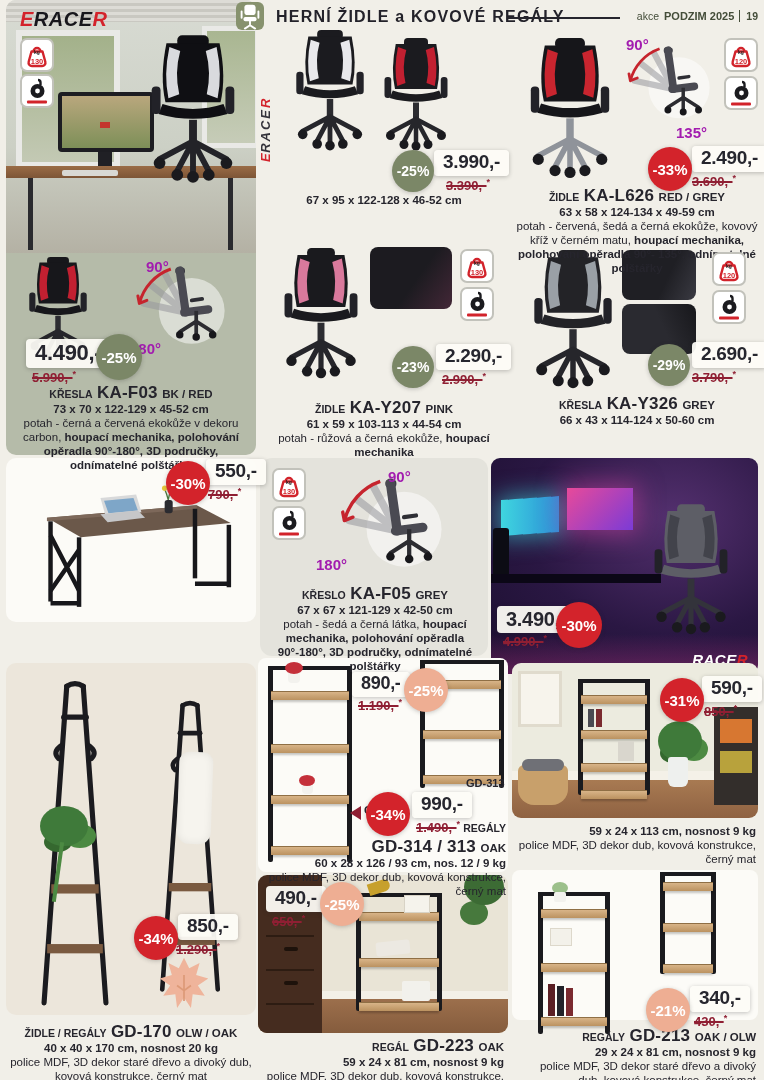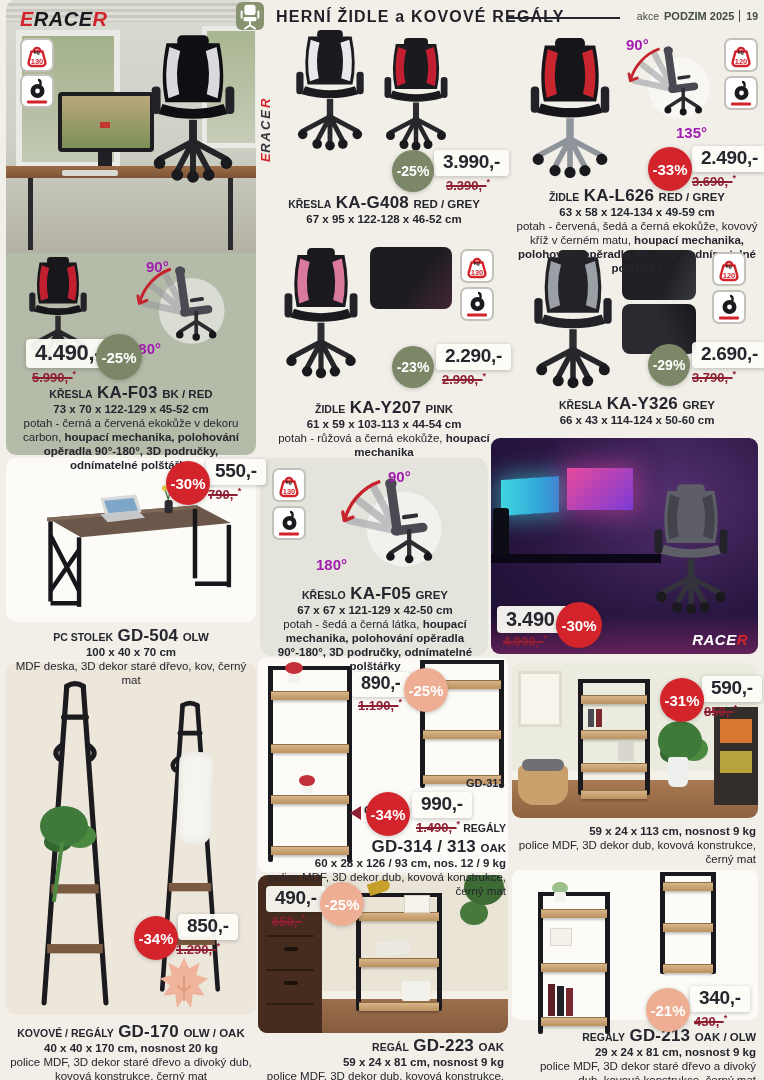--- a/index.html
+++ b/index.html
@@ -224,21 +224,20 @@
   <svg class="chairsvg" style="left:276px;top:30px;width:108px;height:122px;--body:#1b1b1f;--accent:#e9e9ec">
       <use href="#chairF"></use>
     </svg>
   <svg class="chairsvg" style="left:366px;top:38px;width:100px;height:114px;--body:#1b1b1f;--accent:#c22031">
       <use href="#chairF"></use>
     </svg>
   <span class="disc green sm" style="left:392px;top:150px">-25%</span>
   <span class="pill" style="left:434px;top:150px">3.990,-</span>
   <span class="oldp" style="left:446px;top:178px"><s>3.390,-</s><sup>*</sup></span>
   <div class="ptext" style="left:264px;top:193px;width:240px">
-    <div class="tline"><span class="cat">KŘESLA</span> <span class="model">KA-G408</span> <span class="variant">RED / GREY</span></div>
     <div class="dims">67 x 95 x 122-128 x 46-52 cm</div>
   </div>
 
   <svg class="chairsvg" style="left:514px;top:34px;width:112px;height:150px;--body:#16161a;--accent:#c9252f;--metal:#8f939a">
       <use href="#chairF"></use>
     </svg>
   <span class="alabel" style="left:626px;top:36px">90°</span>
   <svg class="chairsvg" style="left:612px;top:46px;width:116px;height:80px">
       <use href="#reclineS"></use>
     </svg>
@@ -314,25 +313,20 @@
     <div class="dims">66 x 43 x 114-124 x 50-60 cm</div>
   </div>
 
   <div class="panel" style="left:6px;top:458px;width:250px;height:164px;background:#fcfbf7"></div>
   <svg class="chairsvg" style="left:22px;top:468px;width:214px;height:144px">
       <use href="#deskT"></use>
     </svg>
   <span class="disc redc" style="left:166px;top:461px">-30%</span>
   <span class="pill" style="left:206px;top:459px">550,-</span>
   <span class="oldp" style="left:208px;top:487px"><s>790,-</s><sup>*</sup></span>
-  <div class="ptext" style="left:10px;top:626px;width:242px">
-    <div class="tline"><span class="cat">PC STOLEK</span> <span class="model">GD-504</span> <span class="variant">OLW</span></div>
-    <div class="dims">100 x 40 x 70 cm</div>
-    <div class="desc"><span>MDF deska, 3D dekor staré dřevo, kov, černý mat</span></div>
-  </div>
 
   <div class="panel" style="left:260px;top:458px;width:228px;height:198px;background:#e4e3dc;border-radius:12px"></div>
   <div class="iconsq" style="left:272px;top:468px">
     <svg viewBox="0 0 30 30">
         <use href="#wght"></use>
       </svg>
     <span class="wkg">kg</span>
       <span class="wnum">130</span>
   </div>
   <div class="iconsq" style="left:272px;top:506px">
@@ -344,21 +338,21 @@
   <svg class="chairsvg" style="left:318px;top:478px;width:150px;height:98px">
       <use href="#reclineS"></use>
     </svg>
   <span class="alabel" style="left:316px;top:556px">180°</span>
   <div class="ptext" style="left:266px;top:584px;width:218px">
     <div class="tline"><span class="cat">KŘESLO</span> <span class="model">KA-F05</span> <span class="variant">GREY</span></div>
     <div class="dims">67 x 67 x 121-129 x 42-50 cm</div>
     <div class="desc"><span>potah - šedá a černá látka,</span> <b>houpací mechanika, polohování opěradla 90°-180°, 3D područky, odnímatelné polštářky</b></div>
   </div>
 
-  <div class="scene" style="left:491px;top:438px;width:267px;height:216px;background:radial-gradient(120% 120% at 68% 28%,#54306f 0%,#2a1743 45%,#140b26 100%)">
+  <div class="scene" style="left:491px;top:458px;width:267px;height:216px;background:radial-gradient(120% 120% at 68% 28%,#54306f 0%,#2a1743 45%,#140b26 100%)">
     <div style="position:absolute;left:10px;top:40px;width:58px;height:36px;background:linear-gradient(90deg,#3fd6df,#2b8fd8);box-shadow:0 0 22px 4px rgba(63,214,223,.55);transform:skewY(-4deg)"></div>
     <div style="position:absolute;left:76px;top:30px;width:66px;height:42px;background:linear-gradient(135deg,#e84a9a,#7b3bd6);box-shadow:0 0 24px 5px rgba(215,70,170,.5)"></div>
     <div style="position:absolute;left:2px;top:70px;width:16px;height:48px;background:#0c0c14;border-radius:3px"></div>
     <div style="position:absolute;left:0;top:116px;width:170px;height:9px;background:#0b0716"></div>
     <svg class="chairsvg" style="left:148px;top:36px;width:104px;height:152px;--body:#5d5e66;--accent:#42434b;--metal:#33333b">
         <use href="#chairF"></use>
       </svg>
     <div style="position:absolute;left:0;bottom:0;width:100%;height:40px;background:linear-gradient(transparent,rgba(216,60,150,.35))"></div>
     <div class="logo" style="right:10px;bottom:6px;font-size:15px;color:#fff">
       <span>RACE</span><span class="red">R</span>
@@ -449,21 +443,21 @@
   <div style="position:absolute;left:40px;top:806px;width:48px;height:40px;background:#3f7a3a;border-radius:50%;box-shadow:16px 10px 0 -8px #4c8a42,-6px 16px 0 -10px #35682f;z-index:3"></div>
   <div style="position:absolute;left:56px;top:842px;width:4px;height:60px;background:#4c8a42;transform:rotate(8deg);z-index:3"></div>
   <div style="position:absolute;left:178px;top:752px;width:34px;height:92px;background:#f6f4ee;border-radius:10px 10px 12px 12px;transform:rotate(2deg);box-shadow:inset 0 0 8px rgba(0,0,0,.08);z-index:3"></div>
   <span class="disc redc" style="left:134px;top:916px">-34%</span>
   <span class="pill" style="left:178px;top:914px">850,-</span>
   <span class="oldp" style="left:176px;top:942px"><s>1.290,-</s><sup>*</sup></span>
   <svg class="chairsvg" style="left:158px;top:956px;width:52px;height:52px">
       <use href="#leafM"></use>
     </svg>
   <div class="ptext" style="left:10px;top:1022px;width:242px">
-    <div class="tline"><span class="cat">KOVOVÉ / REGÁLY</span> <span class="model">GD-170</span> <span class="variant">OLW / OAK</span></div>
+    <div class="tline"><span class="cat">ŽIDLE / REGÁLY</span> <span class="model">GD-170</span> <span class="variant">OLW / OAK</span></div>
     <div class="dims">40 x 40 x 170 cm, nosnost 20 kg</div>
     <div class="desc"><span>police MDF, 3D dekor staré dřevo a divoký dub, kovová konstrukce, černý mat</span></div>
   </div>
 
   <div class="scene" style="left:258px;top:875px;width:250px;height:158px;background:#e9e4d6">
     <div style="position:absolute;left:0;bottom:0;width:100%;height:34px;background:linear-gradient(#9c6f4c,#855c3d)"></div>
     <div style="position:absolute;left:0;bottom:34px;width:100%;height:8px;background:#f3f0e7"></div>
     <div style="position:absolute;left:0;top:0;width:64px;height:158px;background:#452c1f">
       <span style="position:absolute;left:8px;top:60px;width:48px;height:2px;background:#2d1c12"></span>
       <span style="position:absolute;left:8px;top:94px;width:48px;height:2px;background:#2d1c12"></span>

